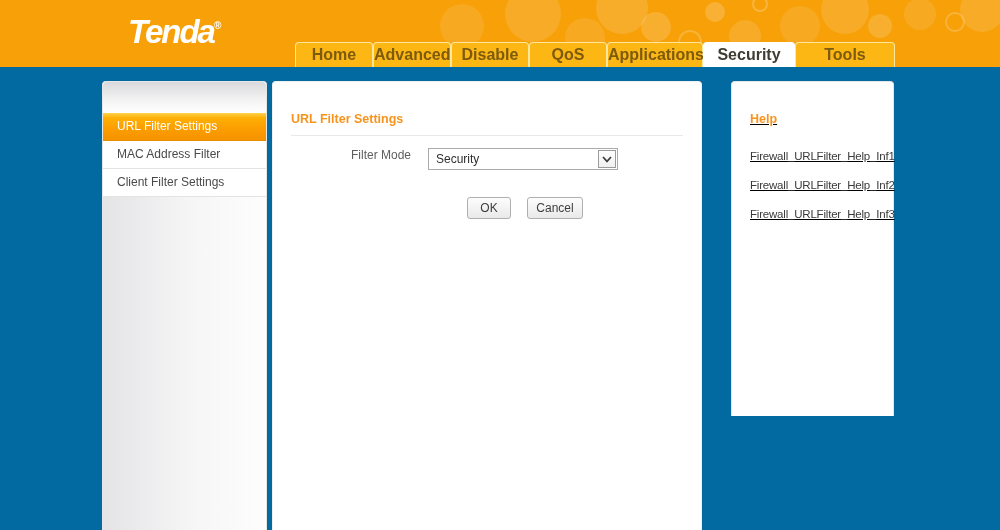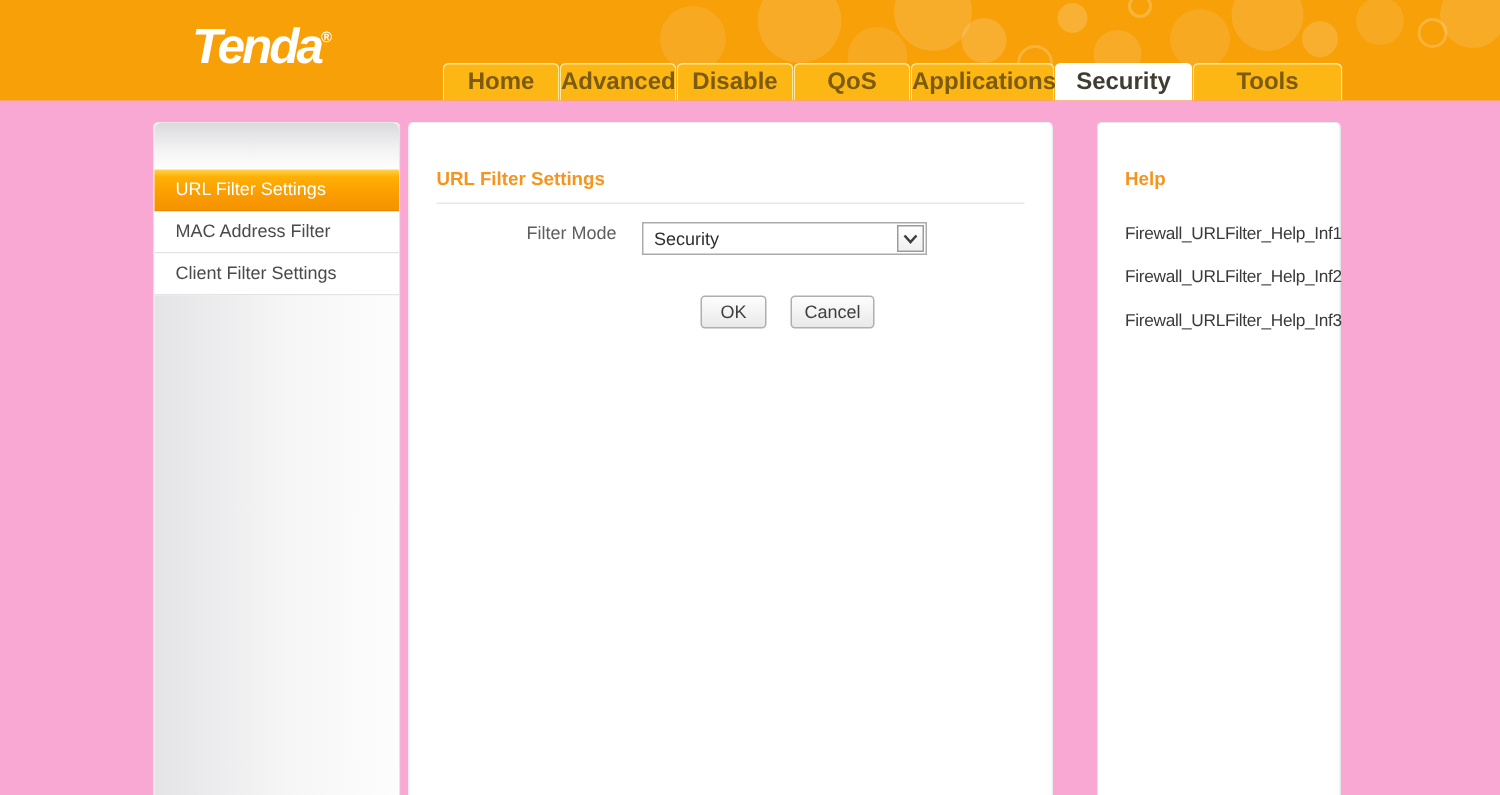--- a/index.html
+++ b/index.html
@@ -1,18 +1,18 @@
 <!DOCTYPE html>
 <html><head>
 <meta charset="utf-8">
 <style>
   * { margin:0; padding:0; box-sizing:border-box; }
   html,body { width:1000px; height:530px; }
   body { font-family:"Liberation Sans", sans-serif; background:#fdfdfd; overflow:hidden; }
-  #screen { position:relative; width:1000px; height:530px; background:#f9a8d4; }
+  #screen { position:relative; width:1000px; height:530px; background:#0369a1; }
 
   
   .header { position:absolute; left:0; top:0; width:1000px; height:67px;
             background:#F7A008; overflow:hidden; }
   .bubbles i { position:absolute; display:block; border-radius:50%; }
   .logo { position:absolute; left:128px; top:8px; color:#fff;
           font-size:33px; font-weight:bold; font-style:italic;
           letter-spacing:-2px; line-height:36px; }
   .logo sup { font-size:10px; font-style:normal; letter-spacing:0; vertical-align:14px; }
 
@@ -51,21 +51,21 @@
   .select-arrow { position:absolute; right:1px; top:1px; width:18px; height:18px;
                   background:linear-gradient(#ffffff,#F0F0F0); border:1px solid #9B9B9B;
                   display:flex; align-items:center; justify-content:center; }
   .btn-row { margin-top:27px; padding-left:176px; display:flex; }
   .btn { height:22px; font-size:12px; color:#3E3E3E; font-family:"Liberation Sans",sans-serif;
          border:1px solid #AFAFAF; border-radius:3px;
          background:linear-gradient(180deg,#FDFDFD,#E9E9E9); cursor:pointer; }
   .btn-ok { width:44px; }
   .btn-cancel { width:56px; margin-left:16px; }
 
-  .help { left:731px; width:163px; height:449px; padding:30px 10px 2px 18px; }
+  .help { left:731px; width:163px; height:335px; padding:30px 10px 2px 18px;text-decoration:underline; }
   .help-title { color:#F7941E; font-size:12.5px; font-weight:bold; }
   .help-item { margin-top:17px; font-size:11.5px; color:#3A3A3A; letter-spacing:-0.2px; }
   .help-item.first { margin-top:24px; }
 </style>
 </head>
 <body>
 
 <div id="screen">
 
   <div class="header">

